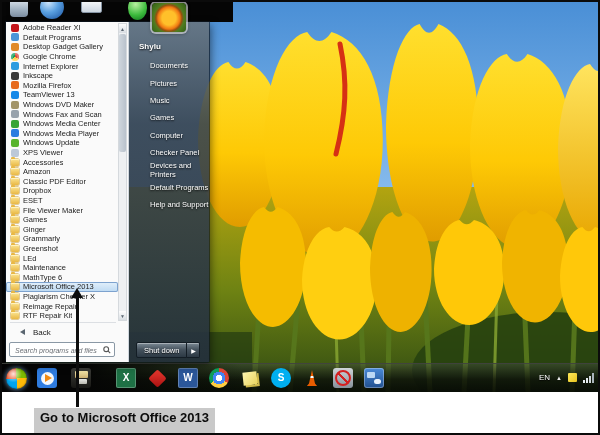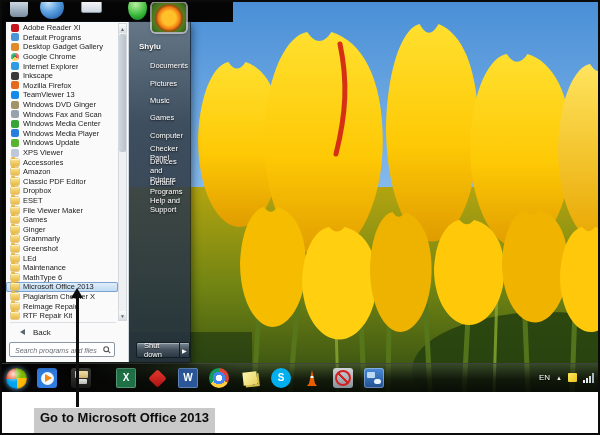--- a/index.html
+++ b/index.html
@@ -10,21 +10,21 @@
   .wallpaper{position:absolute;left:0;top:0;width:596px;height:390px;}
   .black-strip{position:absolute;left:0;top:0;width:231px;height:20px;background:#050505;z-index:2;}
   .black-edge{position:absolute;left:0;top:0;width:4px;height:390px;background:#060606;z-index:2;}
   
   .dicon{position:absolute;z-index:3;}
   .d-recycle{left:8px;top:-3px;width:18px;height:18px;background:linear-gradient(180deg,#dfe6ee,#9fb0c0 60%,#7c8da0);border-radius:2px 2px 4px 4px;}
   .d-sphere{left:38px;top:-7px;width:24px;height:24px;border-radius:50%;background:radial-gradient(circle at 35% 30%,#cfe6fb,#5aa0e0 45%,#174f9e);}
   .d-window{left:79px;top:-4px;width:19px;height:13px;background:linear-gradient(180deg,#ffffff,#cdd6e0);border:1px solid #8795a5;border-radius:2px;}
   .d-green{left:126px;top:-6px;width:19px;height:24px;border-radius:50%;background:radial-gradient(circle at 40% 35%,#b8f0a0,#3dbb3d 55%,#0f7a1f);}
   
-  .start-menu{position:absolute;left:4px;top:20px;width:184px;height:340px;z-index:10;display:flex;
+  .start-menu{position:absolute;left:4px;top:20px;width:203px;height:340px;z-index:10;display:flex;
               box-shadow:0 0 0 1px rgba(15,25,35,.65), 2px 3px 9px rgba(0,0,0,.5);border-radius:0 0 2px 2px;}
   .panel-left{position:relative;width:123px;background:#fafafa;border-right:1px solid #cfd6dd;box-sizing:border-box;}
   .program-list{position:absolute;left:0;top:1px;width:112px;height:298px;overflow:hidden;}
   .prow{height:9.6px;display:flex;align-items:center;padding-left:5px;cursor:default;}
   .prow.selected{background:linear-gradient(180deg,#e3f0fb,#bcd9f2);box-shadow:inset 0 0 0 1px #7da2ce;border-radius:2px;}
   .pi{flex:0 0 8px;width:8px;height:8px;border-radius:2px;margin-right:4px;background:#9aa4ae;}
   .prow.folder .pi{height:7px;border-radius:1px;background:linear-gradient(180deg,#fbe491,#e9b845);box-shadow:inset 0 1px 0 #fff3c0,0 0 0 .5px #c79a2e;position:relative;}
   .prow.folder .pi::before{content:"";position:absolute;left:0;top:-2px;width:4px;height:2px;background:#e9b845;border-radius:1px 1px 0 0;}
   .ic-chrome{border-radius:50% !important;background:conic-gradient(#db4437 0 33%,#ffcd40 0 66%,#0f9d58 0 100%) !important;box-shadow:inset 0 0 0 2px rgba(255,255,255,.25);}
   .plabel{font-size:7.5px;color:#222;white-space:nowrap;overflow:hidden;}
@@ -271,21 +271,21 @@
             <div class="prow app">
     <span class="pi" style="background: rgb(230, 106, 30);"></span>
     <span class="plabel">Mozilla Firefox</span>
   </div>
             <div class="prow app">
     <span class="pi" style="background: rgb(22, 136, 232);"></span>
     <span class="plabel">TeamViewer 13</span>
   </div>
             <div class="prow app">
     <span class="pi" style="background: rgb(162, 148, 104);"></span>
-    <span class="plabel">Windows DVD Ginger</span>
+    <span class="plabel">Windows DVD Maker</span>
   </div>
             <div class="prow app">
     <span class="pi" style="background: rgb(152, 162, 172);"></span>
     <span class="plabel">Windows Fax and Scan</span>
   </div>
             <div class="prow app">
     <span class="pi" style="background: rgb(56, 164, 56);"></span>
     <span class="plabel">Windows Media Center</span>
   </div>
             <div class="prow app">

